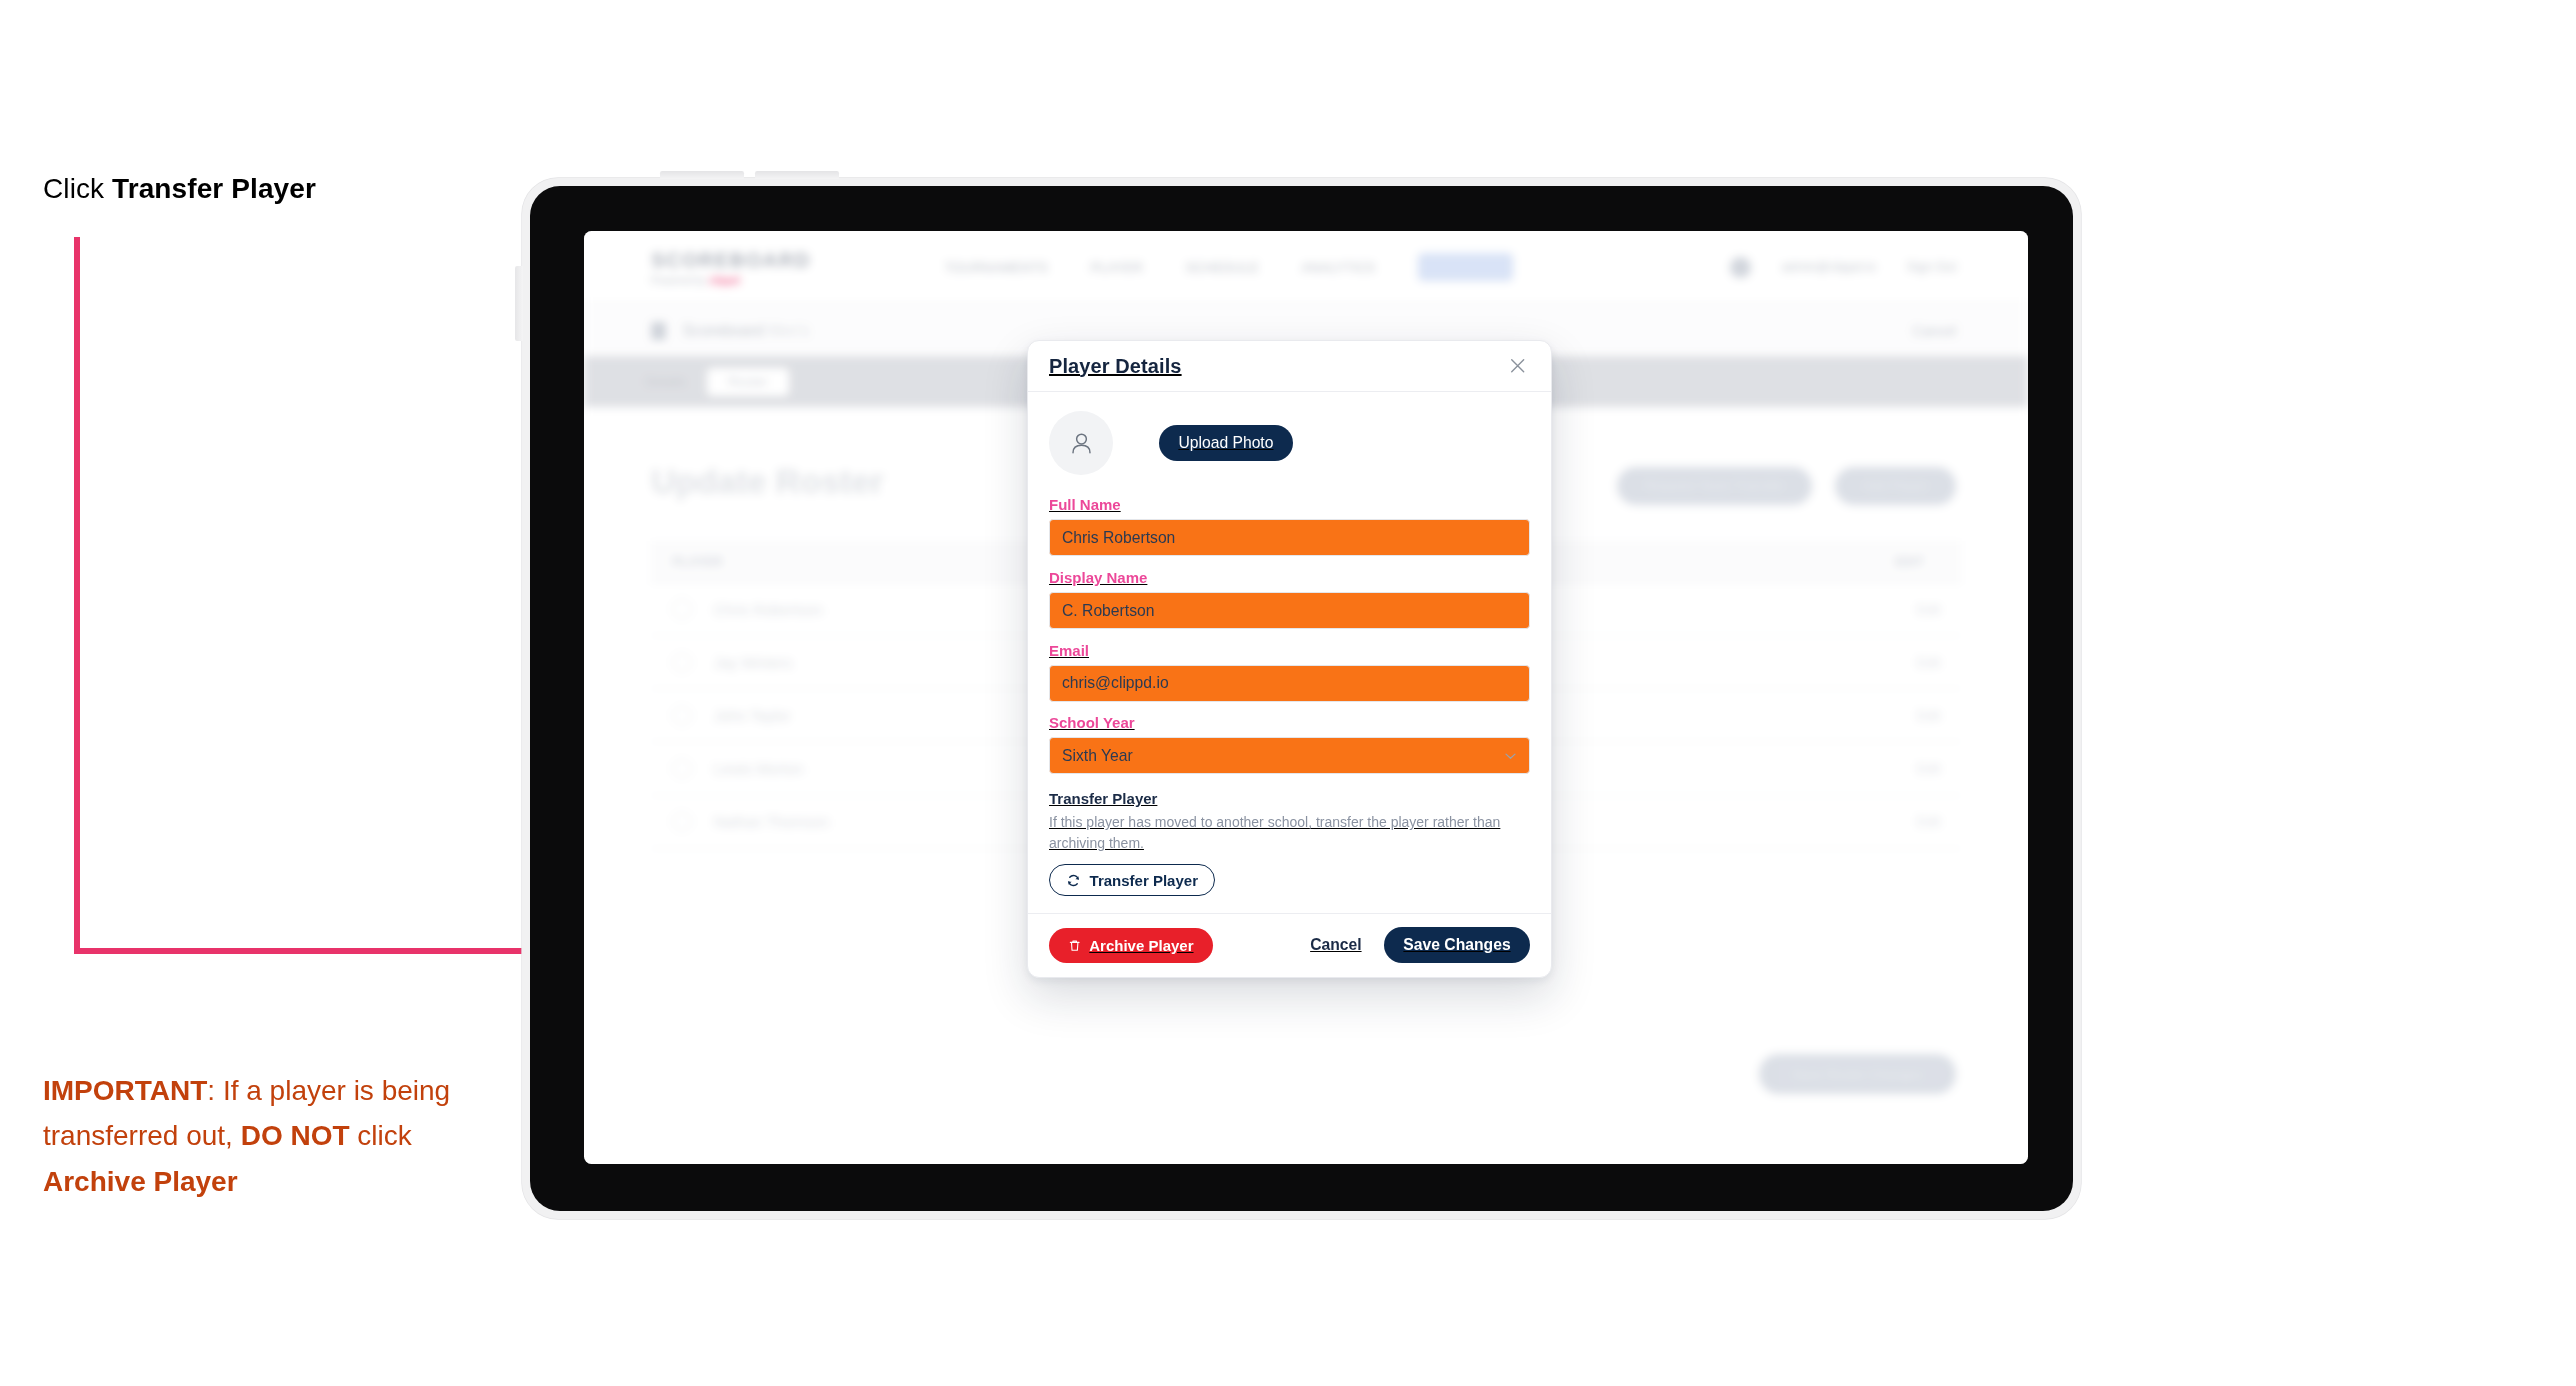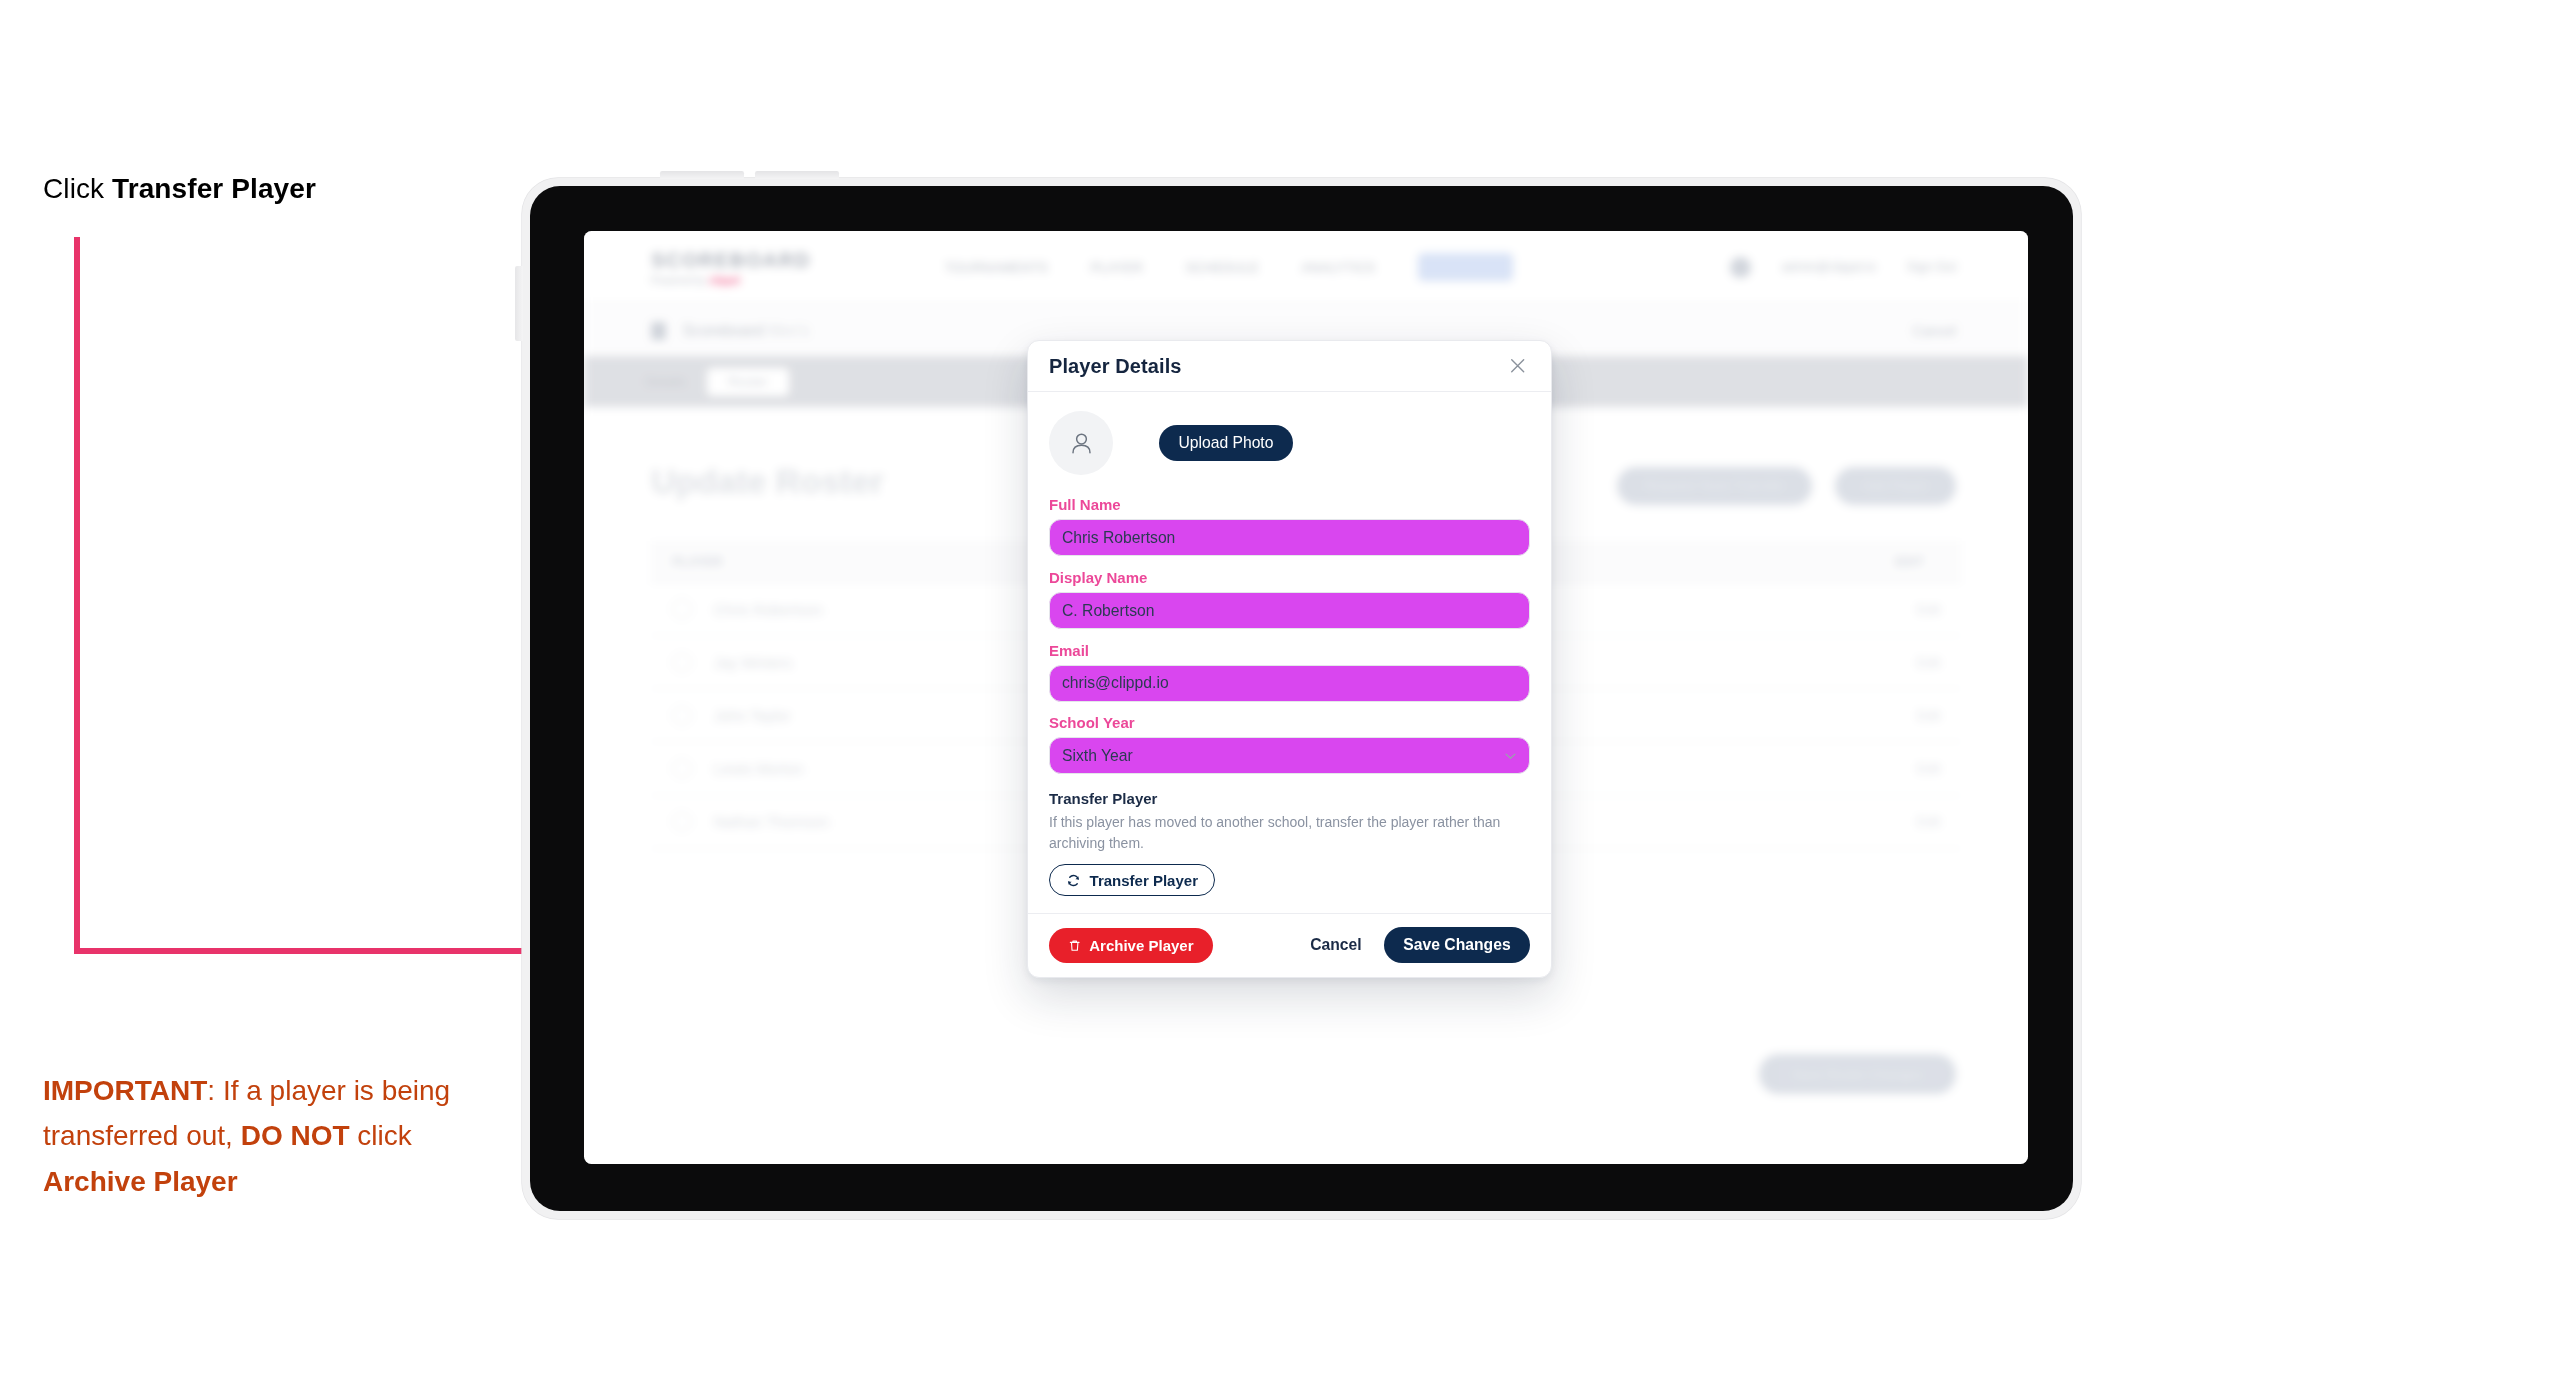--- a/index.html
+++ b/index.html
@@ -174,20 +174,21 @@
   .modal {
     position: absolute;
     left: 1027px; top: 340px;
     width: 525px;
     background: #ffffff;
     border-radius: 12px;
     border: 0.7px solid #e9eaee;
     box-shadow: 0 18px 45px rgba(20,30,55,.16), 0 3px 9px rgba(20,30,55,.07);
     overflow: hidden;
     z-index: 20;
+    text-decoration: underline;
   }
   .modal-header {
     height: 51px;
     display:flex; align-items:center; justify-content:space-between;
     padding: 0 21px 0 21px;
     border-bottom: 0.7px solid #ecedf1;
   }
   .modal-title {
     font-size: 20px; font-weight: 600; color: #15253f; letter-spacing:0.1px;
   }
@@ -209,23 +210,23 @@
     cursor:pointer;
     font-family:"Liberation Sans", sans-serif;
   }
 
   .field { margin-bottom: 12.7px; }
   .field-label {
     font-size: 15px; font-weight: 600; color:#ec4899; margin-bottom: 6px;
   }
   .field-input {
     width: 100%; height: 37px;
-    border: 0.7px solid #e4e6ea; border-radius: 12px;
+    border: 0.7px solid #e4e6ea; border-radius: 4px;
     padding: 0 12px; font-size: 15.7px; color:#2b3a52;
-    background:#d946ef;
+    background:#f97316;
     font-family:"Liberation Sans", sans-serif;
   }
   .select-wrap { position: relative; }
   .chevron {
     position:absolute; right: 12px; top: 50%; transform: translateY(-50%);
     pointer-events: none;
   }
 
   .transfer-block { margin-top: 15.7px; }
   .transfer-title { font-size: 15px; font-weight: 600; color:#1b2b46; margin-bottom: 5.2px; }

